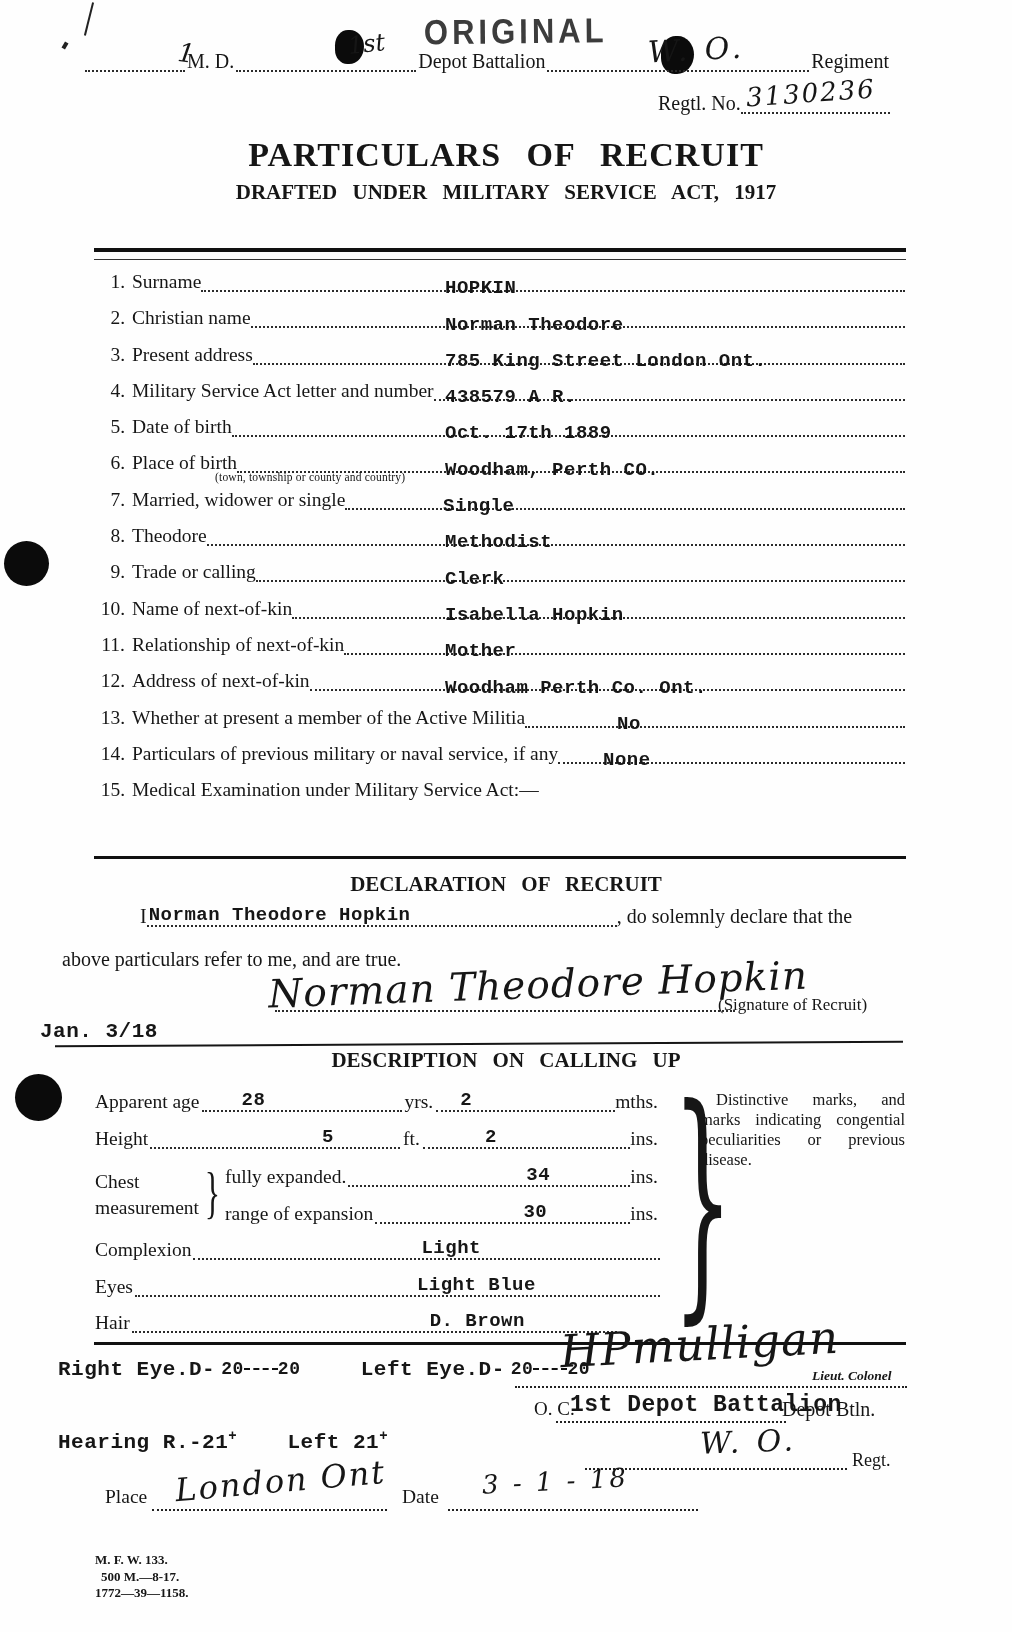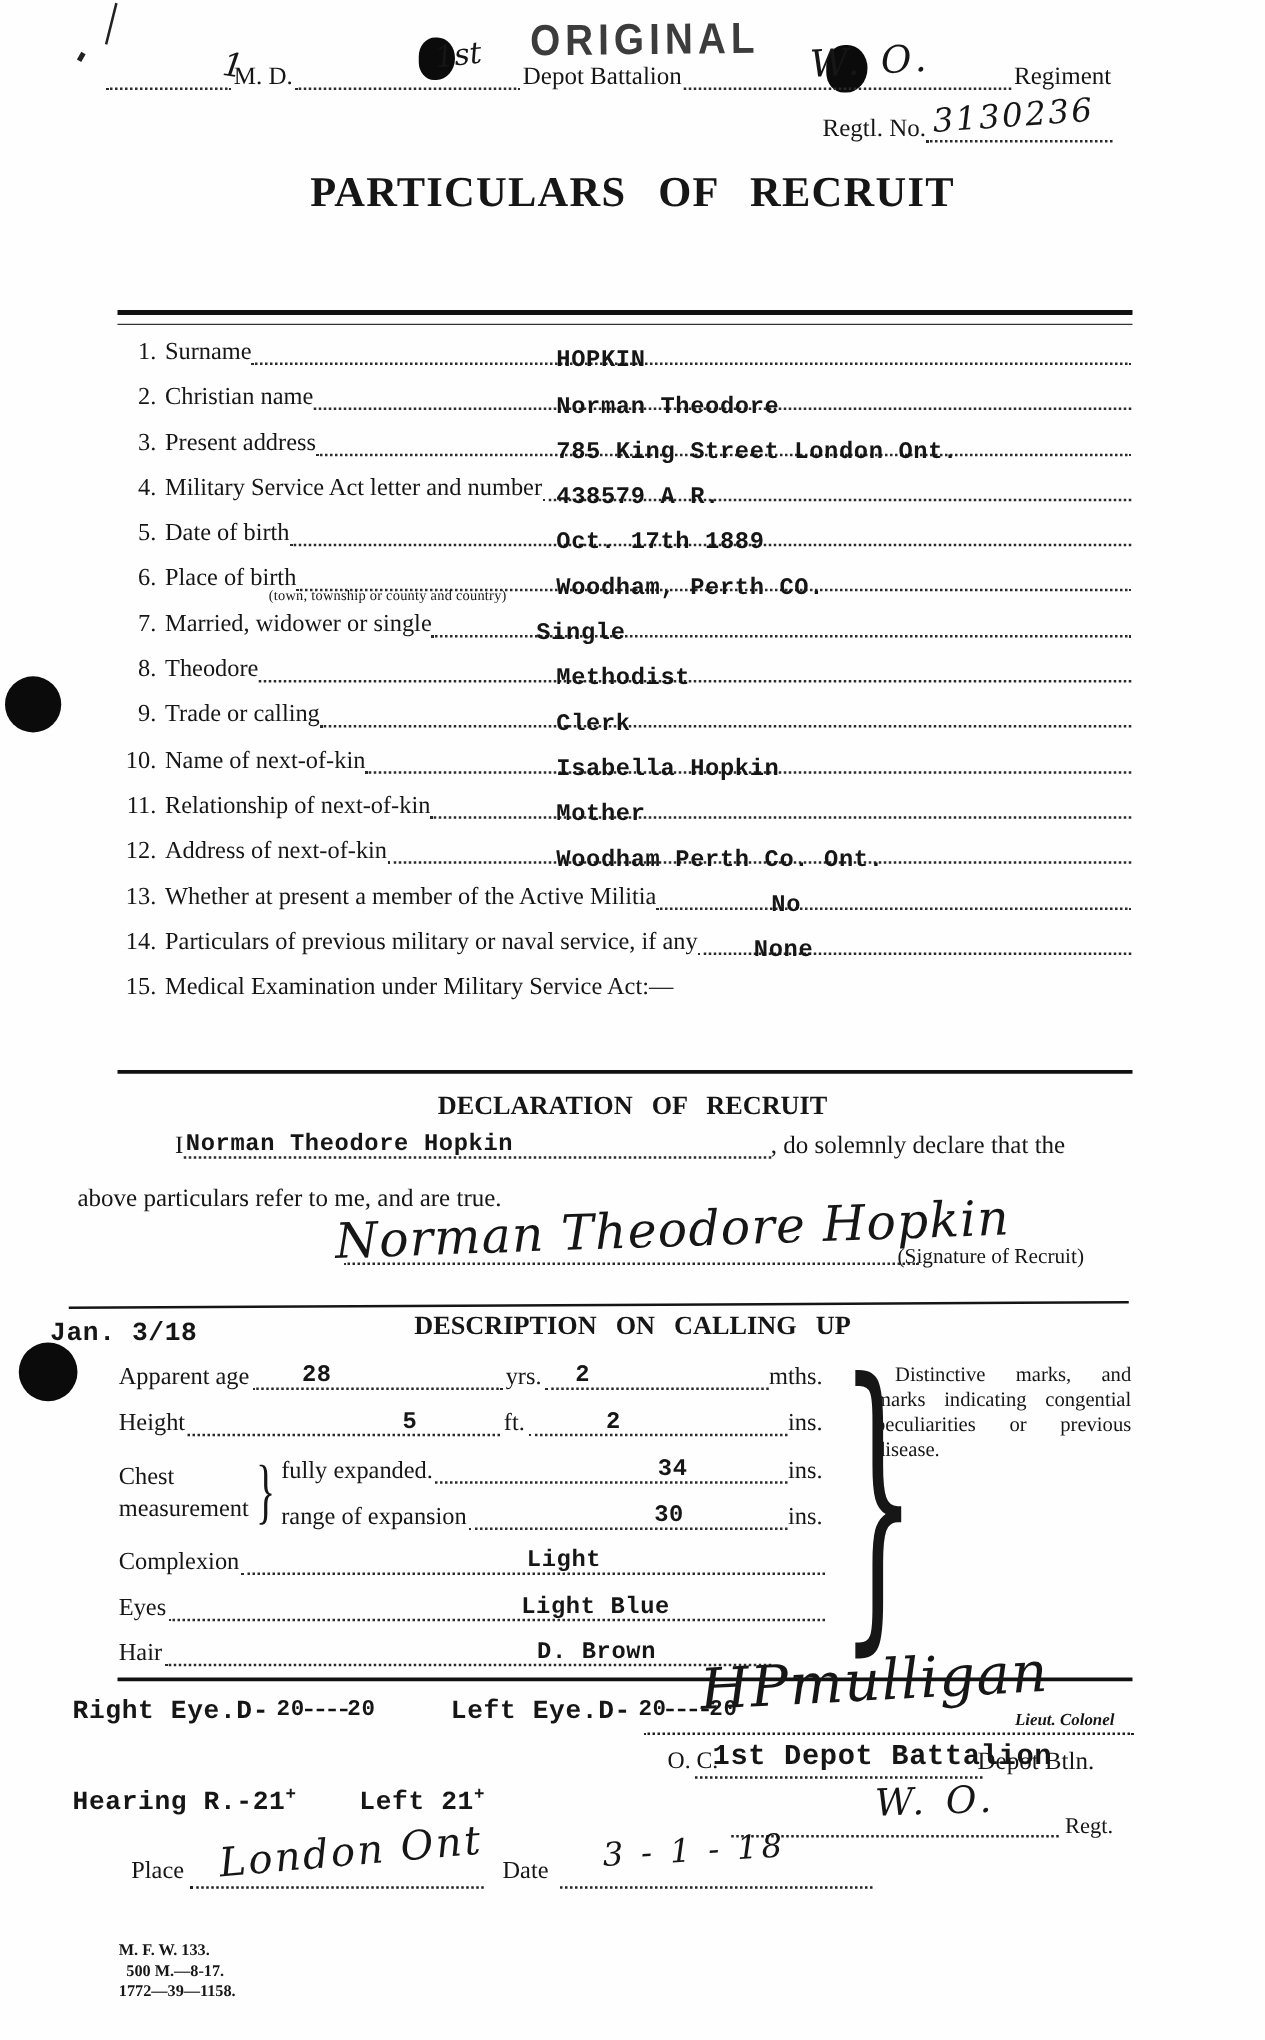--- a/index.html
+++ b/index.html
@@ -44,21 +44,21 @@
   .sublabel{position:absolute;left:120px;top:28px;font-size:11.5px;letter-spacing:.2px;}
   .medrow{position:relative;margin-left:25px;height:40px;display:flex;align-items:baseline;font-size:19.5px;padding-top:12px;box-sizing:border-box;}
   .medrow .mlabel{white-space:nowrap;padding:0 3px;}
   
   .decl-title,.desc-title{position:absolute;left:0;width:100%;text-align:center;font-size:21px;font-weight:700;word-spacing:10px;}
   .decl-l1{position:absolute;left:95px;top:905px;width:810px;display:flex;align-items:baseline;font-size:20px;}
   .decl-l2{position:absolute;left:62px;top:948px;font-size:20px;}
   .sig-line{position:absolute;left:275px;top:1010px;width:460px;border-bottom:2px dotted #2b2b2b;}
   .sig-recruit{position:absolute;left:268px;top:962px;font-size:39px;letter-spacing:1px;white-space:nowrap;transform:rotate(-2deg);}
   .sig-caption{position:absolute;left:718px;top:995px;font-size:17px;}
-  .jan-date{position:absolute;left:40px;top:1056px;font-size:21px;}
+  .jan-date{position:absolute;left:40px;top:1020px;font-size:21px;}
   .jan-line{position:absolute;left:55px;top:1043px;width:848px;border-top:2px solid #151515;transform:rotate(-.3deg);}
   
   .desc{position:absolute;left:95px;top:1082px;width:810px;display:flex;}
   .desc-left{width:565px;}
   .drow{position:relative;height:36.5px;display:flex;align-items:baseline;font-size:19.5px;padding-top:9px;box-sizing:border-box;}
   .drow .dlabel{white-space:nowrap;padding-right:2px;}
   .chest{display:flex;margin-top:2px;}
   .chest-label{width:104px;font-size:19.5px;line-height:26px;padding-top:12px;}
   .chest-brace{width:26px;font-size:58px;line-height:72px;transform:scaleX(.55);font-weight:400;}
   .chest-rows{flex:1;}
@@ -114,20 +114,21 @@
   <div class="hw hw-depot">1st</div>
   <div class="hw hw-regiment">W. O.</div>
 
   <div class="regtl">
     <span>Regtl. No.</span>
     <span class="leader"></span>
     <span class="hw hw-regtl">3130236</span>
   </div>
 
   <div class="title-main">PARTICULARS OF RECRUIT</div>
+  <div class="title-sub">DRAFTED UNDER MILITARY SERVICE ACT, 1917</div>
   <div class="rule-double" style="top:248px;"></div>
 
   <div class="form">
     <div class="frow">
       <span class="num">1.</span>
       <span class="flabel">Surname</span>
       <span class="leader"></span>
       <span class="val" style="left:350px;">HOPKIN</span>
     </div>
     <div class="frow">
@@ -158,21 +159,21 @@
       <span class="num">6.</span>
       <span class="flabel">Place of birth</span>
       <span class="leader"></span>
       <span class="val" style="left:350px;">Woodham, Perth CO.</span>
       <span class="sublabel">(town, township or county and country)</span>
     </div>
     <div class="frow">
       <span class="num">7.</span>
       <span class="flabel">Married, widower or single</span>
       <span class="leader"></span>
-      <span class="val" style="left:334px;">Single</span>
+      <span class="val" style="left:348px;">Single</span>
     </div>
     <div class="frow">
       <span class="num">8.</span>
       <span class="flabel">Theodore</span>
       <span class="leader"></span>
       <span class="val" style="left:350px;">Methodist</span>
     </div>
     <div class="frow">
       <span class="num">9.</span>
       <span class="flabel">Trade or calling</span>

